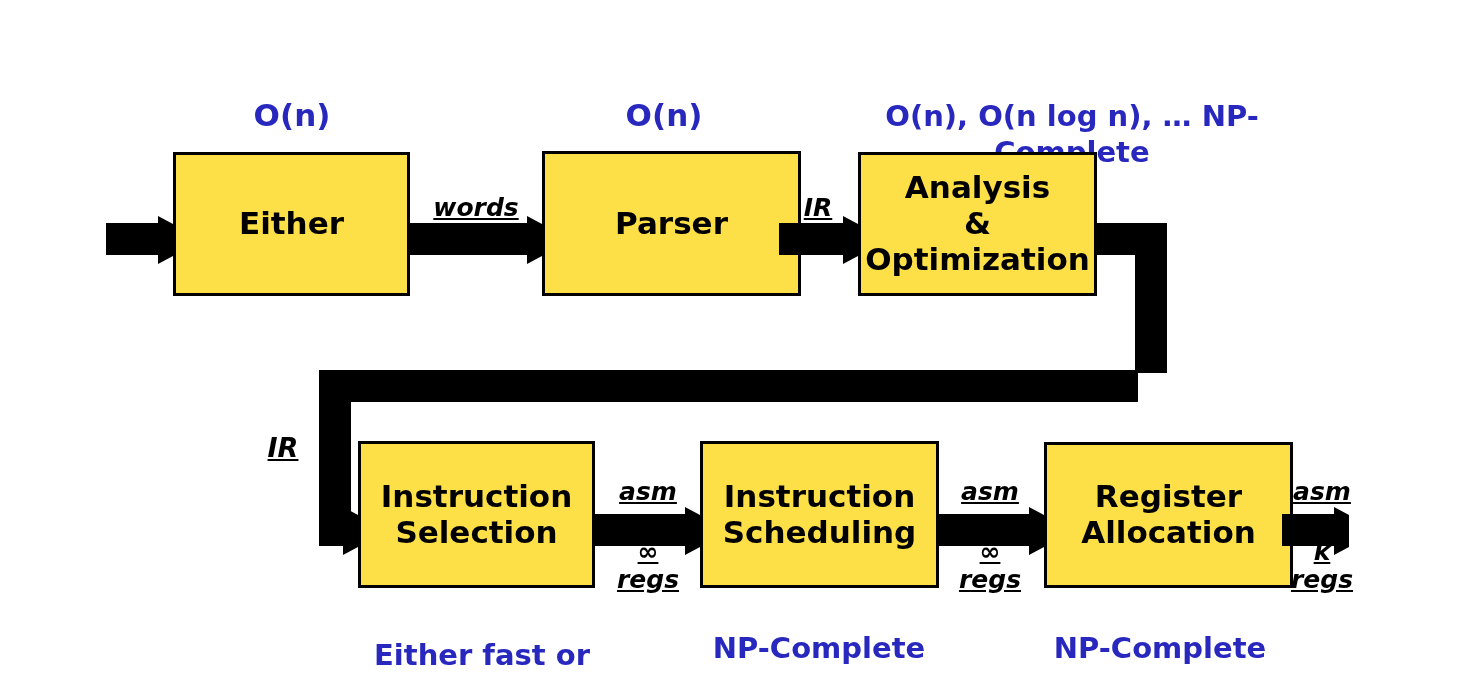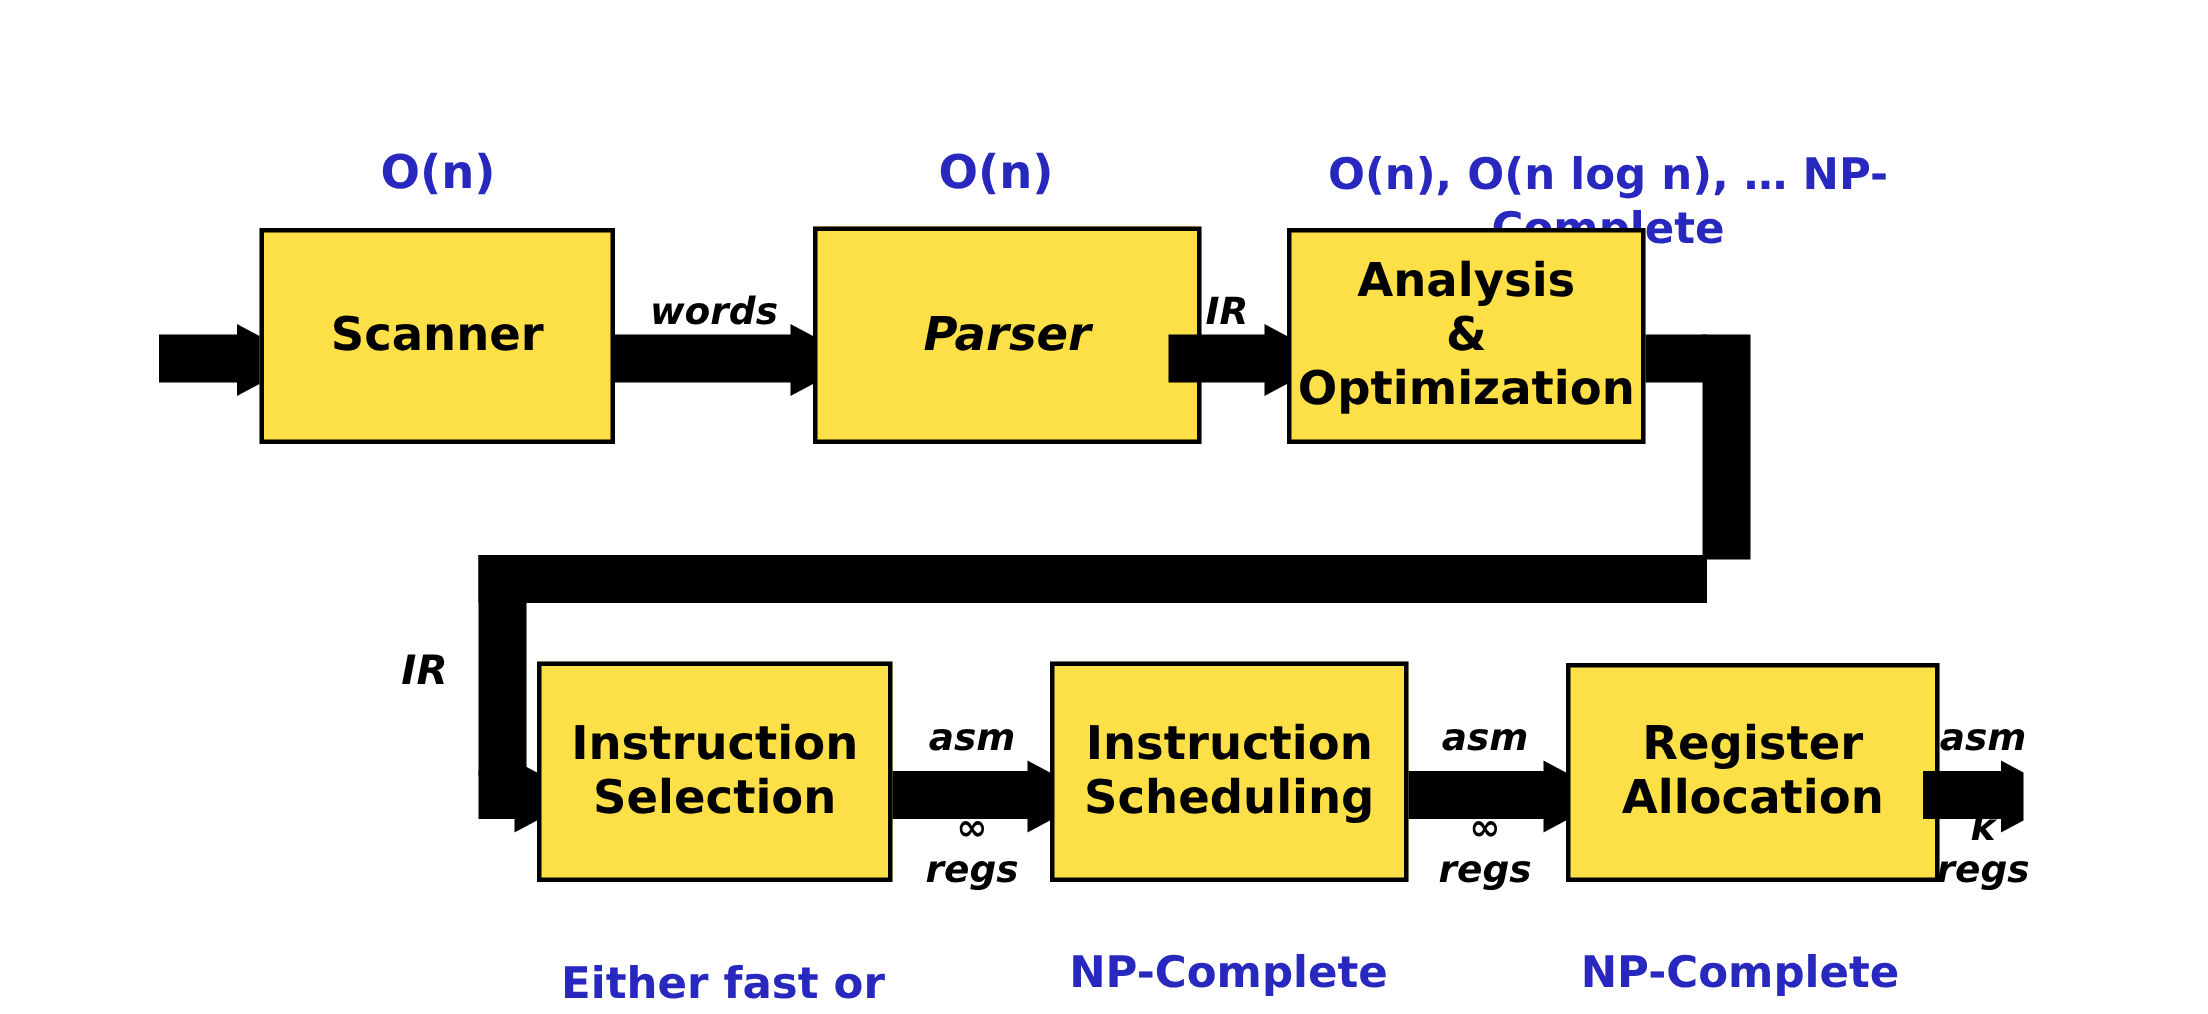--- a/index.html
+++ b/index.html
@@ -16,35 +16,35 @@
     color: var(--ink); white-space: pre-line;
   }
   .hline { position: absolute; height: 3px; background: var(--ink); }
   .vline { position: absolute; width: 3px; background: var(--ink); }
   .ah {
     position: absolute; width: 0; height: 0;
     border-top: 8px solid transparent; border-bottom: 8px solid transparent;
     border-left: 15px solid var(--ink);
   }
   .lbl { position: absolute; text-align: center; color: var(--ink); white-space: pre-line; }
-  .edge-lbl { font-style: italic; font-weight: bold; font-size: 25px; line-height: 1.1; }
+  .edge-lbl { font-style: italic; font-weight: bold; font-size: 25px; line-height: 1.1; text-decoration: underline; }
   .blue-lbl { color: var(--blue); font-weight: bold; font-size: 29px; line-height: 1.25; }
   .blue-big { font-size: 31px; }
 </style>
 </head>
 <body>
 
 <div class="stage">
 
   <div class="lbl blue-lbl blue-big" style="left:180px; top:48px; width:160px;">O(n)</div>
   <div class="lbl blue-lbl blue-big" style="left:552px; top:48px; width:160px;">O(n)</div>
   <div class="lbl blue-lbl" style="left:760px; top:50px; width:560px;">O(n), O(n log n), … NP-Complete</div>
 
-  <div class="box" style="left:141px; top:120px; width:237px; height:144px;">Scanner</div>
-  <div class="box" style="left:510px; top:119px; width:259px; height:145px;font-style:italic;">Parser</div>
+  <div class="box" style="left:141px; top:120px; width:237px; height:144px;">Either</div>
+  <div class="box" style="left:510px; top:119px; width:259px; height:145px;">Parser</div>
   <div class="box" style="left:826px; top:120px; width:239px; height:144px;">Analysis
 &amp;
 Optimization</div>
 
   <div class="hline" style="left:74px; top:191px; width:54px;"></div>
   <div class="ah" style="left:126px; top:184px;"></div>
 
   <div class="hline" style="left:378px; top:191px; width:119px;"></div>
   <div class="ah" style="left:495px; top:184px;"></div>
   <div class="lbl edge-lbl" style="left:384px; top:146px; width:120px;">words</div>

